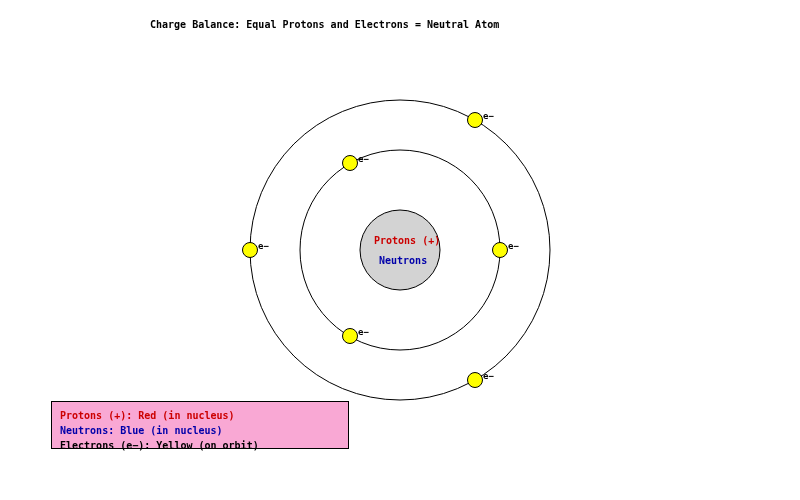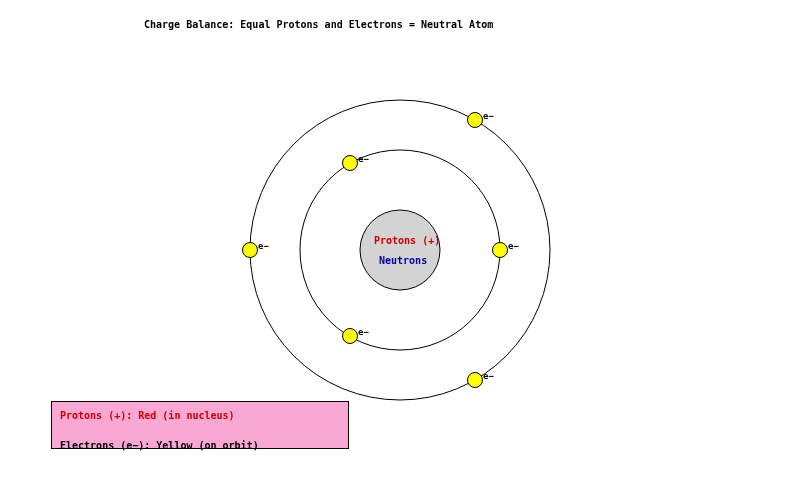--- a/index.html
+++ b/index.html
@@ -1,17 +1,17 @@
 <!DOCTYPE html>
 <html><head>
 <meta charset="utf-8">
 <style>
   html,body{margin:0;padding:0;background:#ffffff;}
   body{width:800px;height:500px;position:relative;overflow:hidden;font-family:"DejaVu Sans Mono","Liberation Mono",monospace;}
-  .title{position:absolute;left:144px;top:19px;font-size:10px;font-weight:bold;color:#000;white-space:nowrap;}
+  .title{position:absolute;left:150px;top:19px;font-size:10px;font-weight:bold;color:#000;white-space:nowrap;}
   svg{position:absolute;left:0;top:0;}
   .legend{position:absolute;left:51px;top:401px;width:298px;height:48px;border:1px solid #000;box-sizing:border-box;background:#f9a8d4;}
   .legend div{position:absolute;left:8px;font-size:10px;font-weight:bold;white-space:nowrap;}
 </style>
 </head>
 <body>
 
 <div class="title">Charge Balance: Equal Protons and Electrons = Neutral Atom</div>
 
 <svg width="800" height="500">
@@ -42,14 +42,15 @@
     <text x="258" y="249" font-family="DejaVu Sans Mono, monospace" font-size="9" font-weight="bold">e−</text>
   </g>
   <g>
     <circle cx="475" cy="380" r="7.5" fill="#ffff00" stroke="#000"></circle>
     <text x="483" y="379" font-family="DejaVu Sans Mono, monospace" font-size="9" font-weight="bold">e−</text>
   </g>
 </svg>
 
 <div class="legend">
   <div style="top:8px;color:#cc0000;">Protons (+): Red (in nucleus)</div>
+  <div style="top:23px;color:#0000aa;">Neutrons: Blue (in nucleus)</div>
   <div style="top:38px;color:#000;text-align:right;">Electrons (e−): Yellow (on orbit)</div>
 </div>
 
 </body></html>

